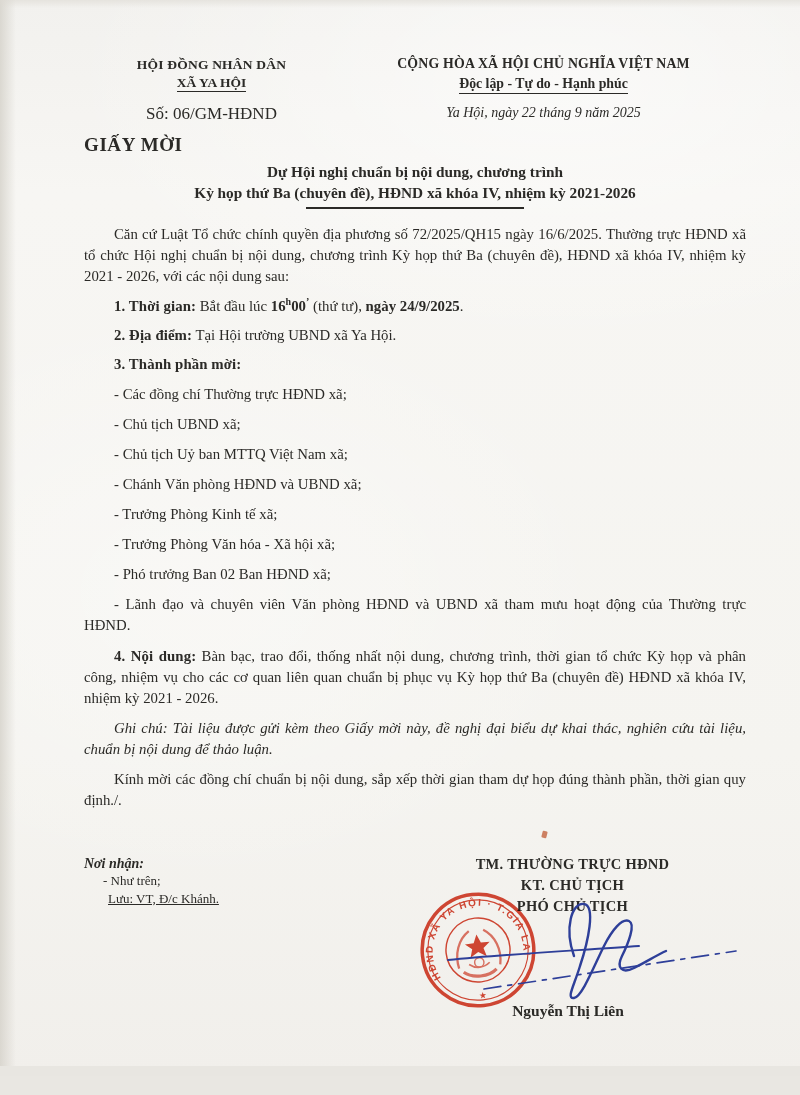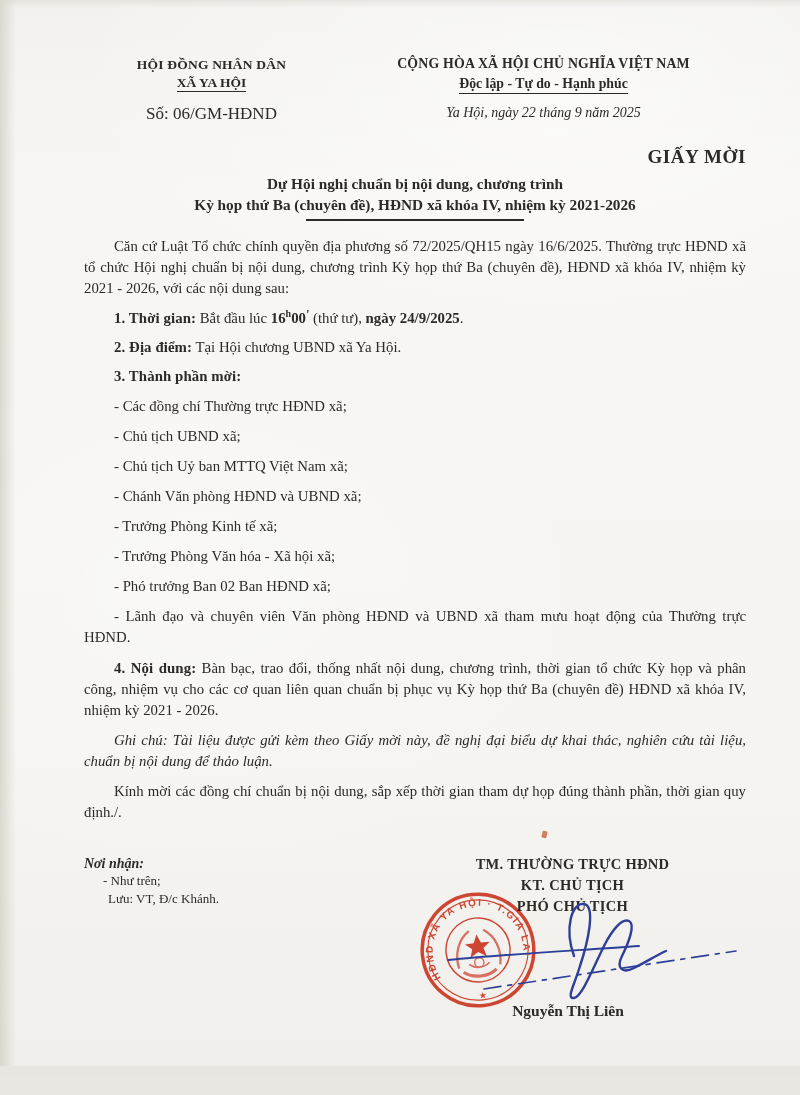--- a/index.html
+++ b/index.html
@@ -31,38 +31,38 @@
   .hdr-right{flex:1;text-align:center;margin-left:8px;margin-right:6px;}
   .h-org{font-weight:bold;font-size:13.5px;line-height:1.3;letter-spacing:.2px;}
   .h-org2{font-weight:bold;font-size:13.5px;line-height:1.3;}
   .h-org2 span{border-bottom:1.6px solid #2b2a27;padding-bottom:1px;}
   .h-num{font-size:17px;margin-top:13px;}
   .h-nat{font-weight:bold;font-size:13.8px;letter-spacing:.2px;text-align:center;}
   .h-motto{font-weight:bold;font-size:13.8px;margin-top:4px;}
   .h-motto span{border-bottom:1.6px solid #2b2a27;padding-bottom:2px;}
   .h-date{font-style:italic;font-size:14px;margin-top:13px;}
 
-  .title{text-align:right;font-weight:bold;font-size:19px;letter-spacing:.6px;margin-top:22px;}
+  .title{text-align:left;font-weight:bold;font-size:19px;letter-spacing:.6px;margin-top:10px;}
   .subtitle{text-align:center;font-weight:bold;font-size:15.3px;line-height:1.38;margin-top:5px;}
   .sub-underline{width:218px;border-bottom:2px solid #2b2a27;margin:4px auto 0;}
 
   .para{font-size:14.8px;line-height:1.42;text-align:justify;text-indent:30px;margin:0;}
   .intro{margin-top:15px;}
   .item{margin-top:8px;}
   .dash{margin-top:9px;}
   .agenda{margin-top:10px;}
   .note{margin-top:9px;font-style:italic;}
   .closing{margin-top:9px;}
   b.lbl{letter-spacing:.1px;}
   sup{font-size:10px;}
 
   .recipients{position:absolute;left:84px;top:856px;font-size:13px;}
   .rcp-label{font-weight:bold;font-style:italic;font-size:14px;}
   .rcp-line{font-size:13px;line-height:1.35;margin-left:19px;}
-  .rcp-line.ind{padding-left:5px;}
+  .rcp-line.ind{padding-left:5px;text-decoration:underline;}
 
   .signblock{position:absolute;left:400px;top:854px;width:345px;}
   .s-line{text-align:center;font-weight:bold;font-size:14.5px;line-height:1.45;letter-spacing:.3px;}
   .signer{position:absolute;left:48px;top:148px;width:240px;text-align:center;
     font-weight:bold;font-size:15.5px;}
   .tick{position:absolute;left:142px;top:-23px;width:5px;height:7px;background:#c05a33;
     opacity:.75;transform:rotate(14deg);border-radius:1px;}
 
   .seal{position:absolute;left:16px;top:34px;width:124px;height:124px;
     transform:rotate(-6deg);mix-blend-mode:multiply;opacity:.93;}
@@ -94,21 +94,21 @@
     <div class="subtitle">
       <div>Dự Hội nghị chuẩn bị nội dung, chương trình</div>
       <div>Kỳ họp thứ Ba (chuyên đề), HĐND xã khóa IV, nhiệm kỳ 2021-2026</div>
     </div>
     <div class="sub-underline"></div>
 
     <p class="para intro">Căn cứ Luật Tổ chức chính quyền địa phương số 72/2025/QH15 ngày 16/6/2025. Thường trực HĐND xã tổ chức Hội nghị chuẩn bị nội dung, chương trình Kỳ họp thứ Ba (chuyên đề), HĐND xã khóa IV, nhiệm kỳ 2021 - 2026, với các nội dung sau:</p>
 
     <p class="para item"><b class="lbl">1. Thời gian:</b><span> Bắt đầu lúc </span><b><span>16</span><sup>h</sup><span>00</span><sup>’</sup></b><span> (thứ tư), </span><b>ngày 24/9/2025</b><span>.</span></p>
 
-    <p class="para item"><b class="lbl">2. Địa điểm:</b><span> Tại Hội chương UBND xã Ya Hội.</span></p>
+    <p class="para item"><b class="lbl">2. Địa điểm:</b><span> Tại Hội trường UBND xã Ya Hội.</span></p>
 
     <p class="para item"><b class="lbl">3. Thành phần mời:</b></p>
 
     <p class="para dash">- Các đồng chí Thường trực HĐND xã;</p>
     <p class="para dash">- Chủ tịch UBND xã;</p>
     <p class="para dash">- Chủ tịch Uỷ ban MTTQ Việt Nam xã;</p>
     <p class="para dash">- Chánh Văn phòng HĐND và UBND xã;</p>
     <p class="para dash">- Trưởng Phòng Kinh tế xã;</p>
     <p class="para dash">- Trưởng Phòng Văn hóa - Xã hội xã;</p>
     <p class="para dash">- Phó trưởng Ban 02 Ban HĐND xã;</p>

